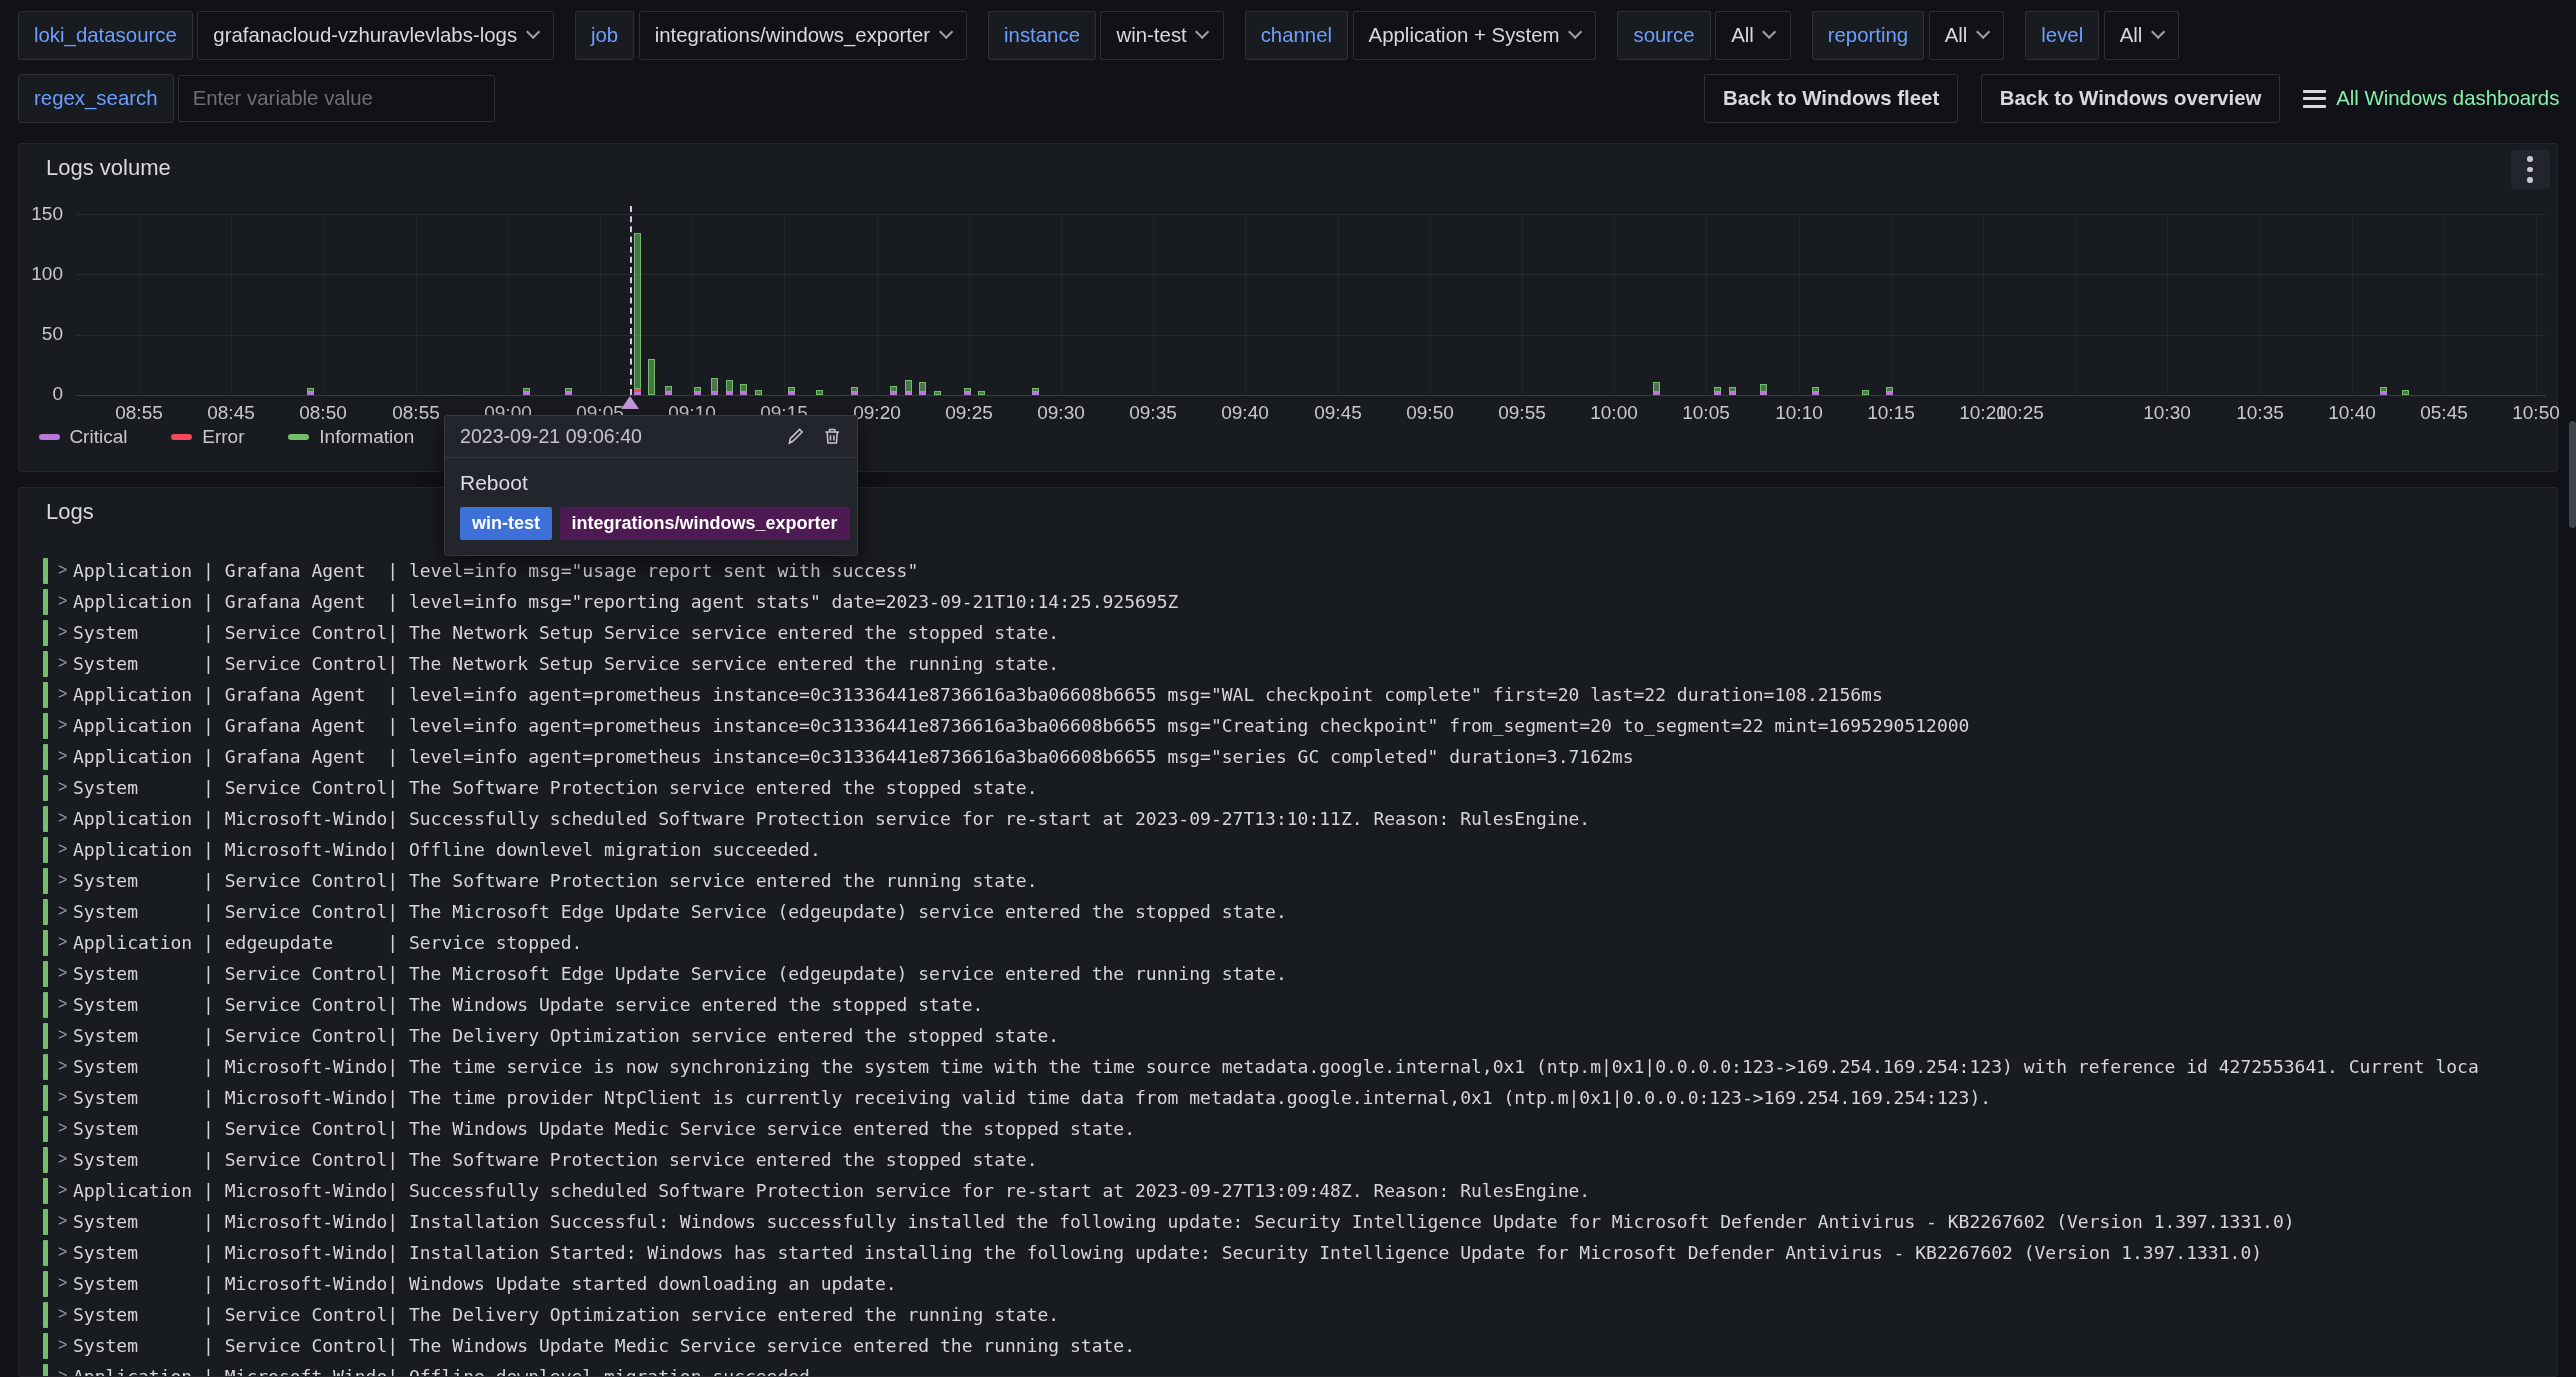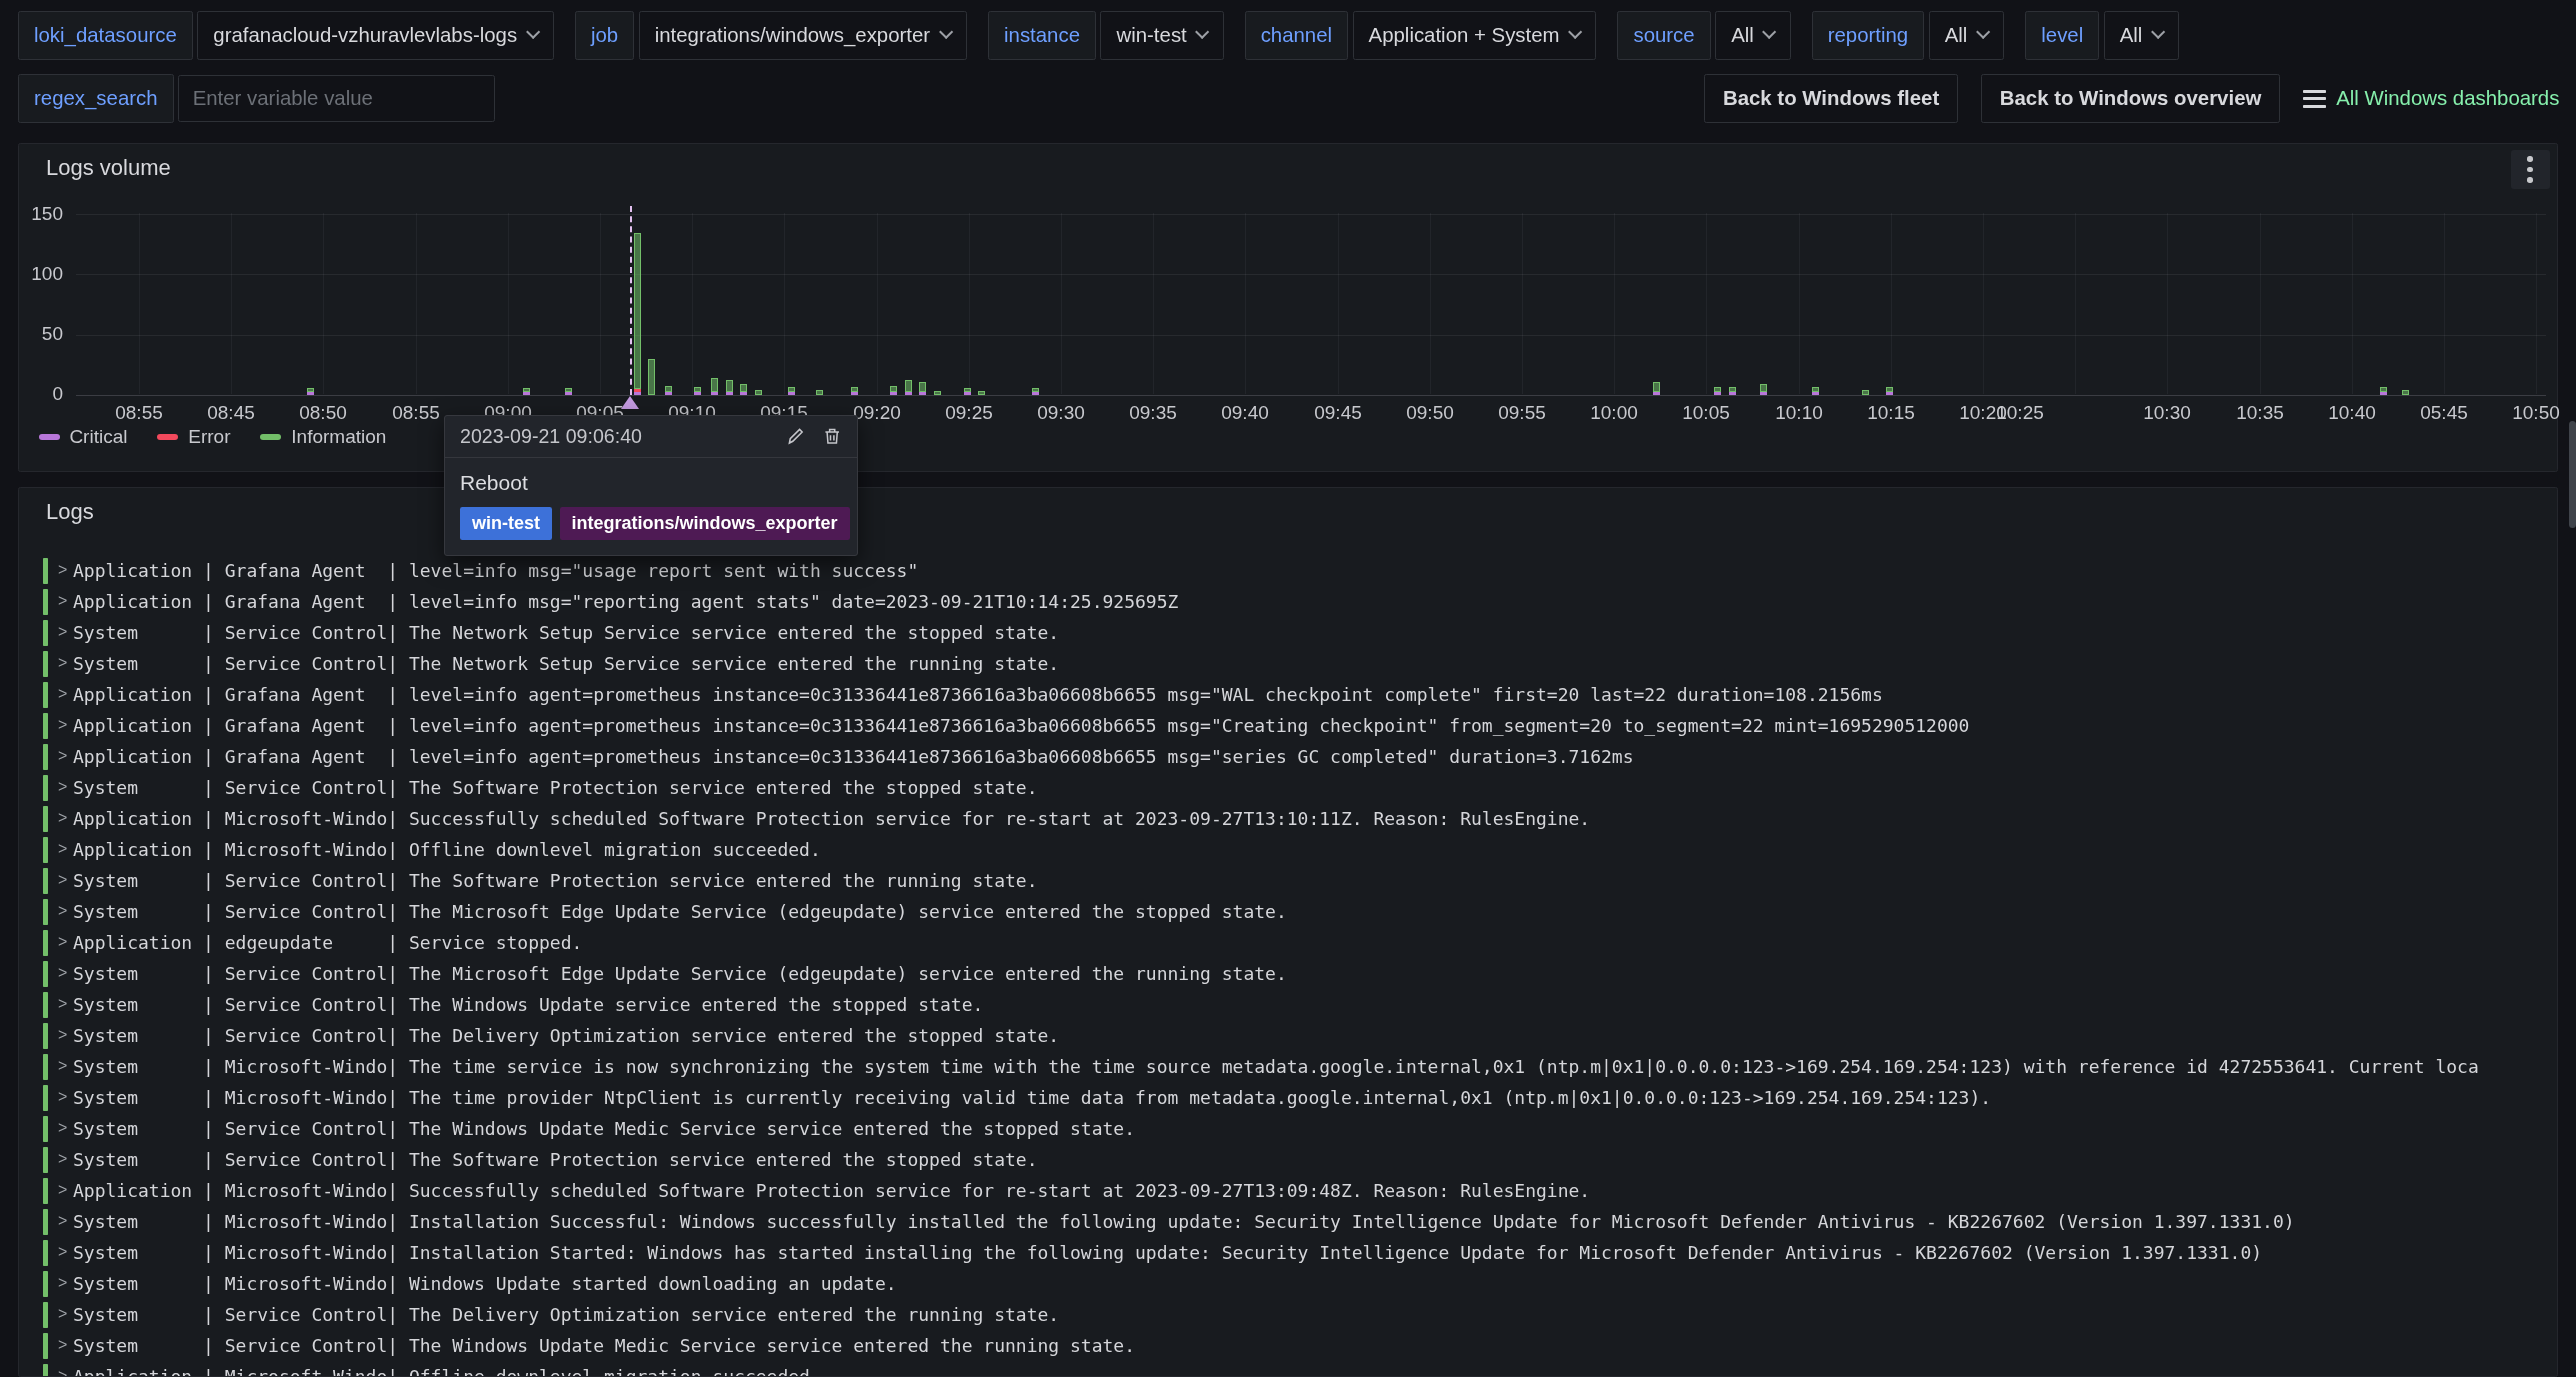--- a/index.html
+++ b/index.html
@@ -56,21 +56,21 @@
   .gl-v{position:absolute;top:69px;height:181px;width:0.8px;background:rgba(240,245,255,0.05);}
   .ytick{position:absolute;left:0;width:44px;text-align:right;font-size:19px;color:#c8c9ce;}
   .xtick{position:absolute;top:258px;width:98px;text-align:center;font-size:19px;color:#c8c9ce;}
   .bar{position:absolute;box-sizing:border-box;}
   .bar.info{background:rgba(115,191,105,0.55);border:0.8px solid #73BF69;}
   .bar.crit{background:#B877D9;}
   .bar.err{background:#F2495C;}
   .ann-line{position:absolute;top:62px;height:189px;width:0;border-left:2.3px dashed #e3c1f0;}
   .ann-arrow{position:absolute;top:252px;width:0;height:0;
     border-left:9.8px solid transparent;border-right:9.8px solid transparent;border-bottom:13.6px solid #c39ae0;}
-  .legend{position:absolute;left:19.6px;top:282px;display:flex;gap:30px;align-items:center;}
+  .legend{position:absolute;left:19.6px;top:282px;display:flex;gap:44px;align-items:center;}
   .legend-item{display:flex;gap:9.8px;align-items:center;cursor:pointer;}
   .legend-swatch{width:21px;height:6.8px;border-radius:3px;}
   .legend-label{font-size:19px;color:#c8c9ce;}
   
   #ann-tooltip{
     position:absolute;left:444px;top:415px;width:412px;z-index:20;
     background:#22252b;border:0.8px solid #36383e;border-radius:3px;
     box-shadow:0 7.5px 22.6px rgba(0,0,0,0.55);
   }
   .tt-header{display:flex;justify-content:space-between;align-items:center;padding:9px 15px;}

